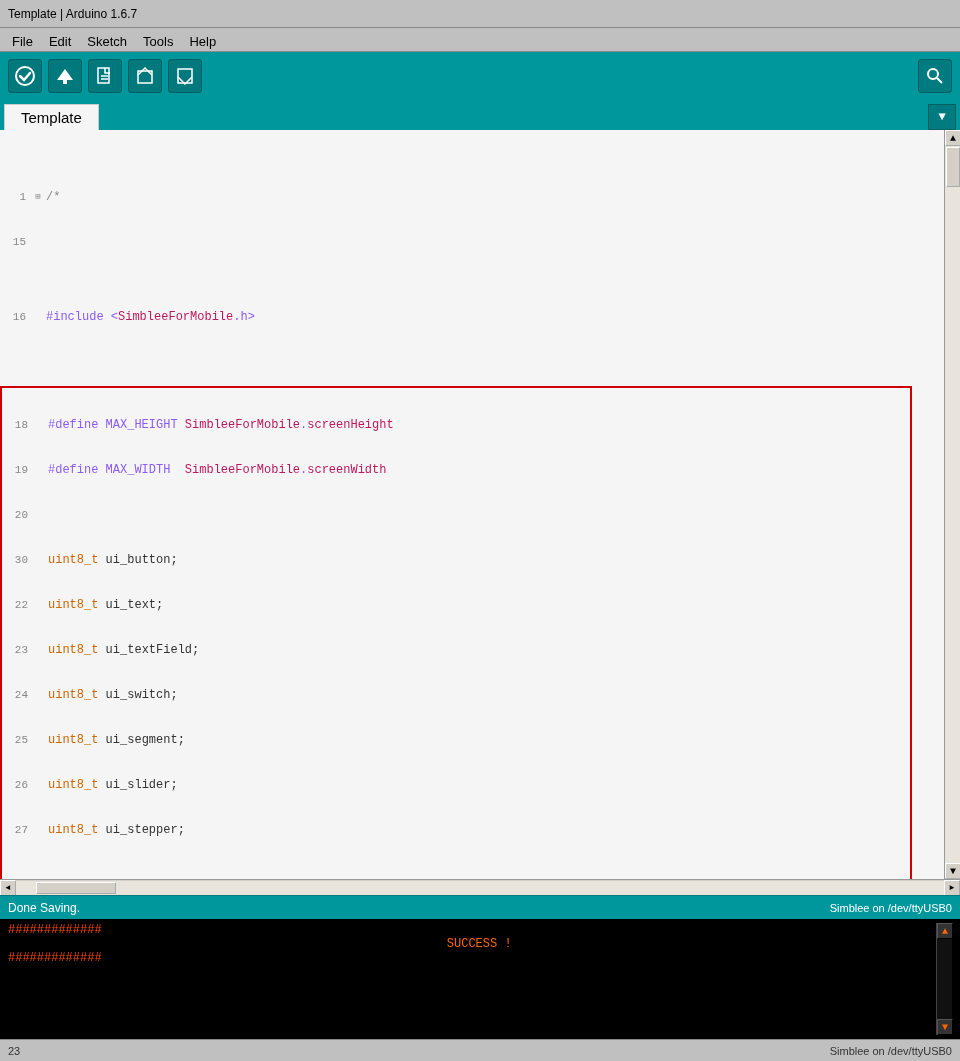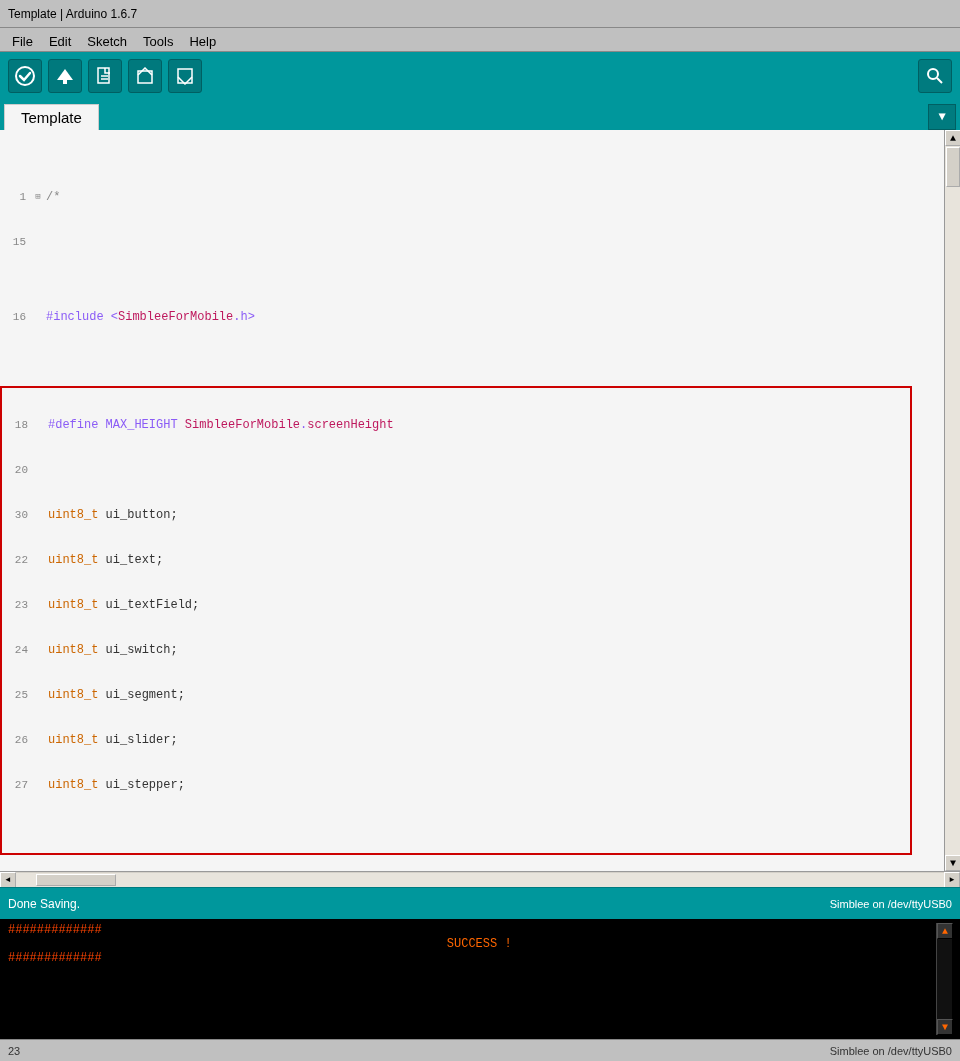--- a/index.html
+++ b/index.html
@@ -184,21 +184,21 @@
 
     
     .kw { color: #cc6600; } 
     .blue { color: #be185d; } 
     .preproc { color: #8b5cf6; } 
     .comment { color: #888; }
 
     
     #status-bar {
       background: #00979c;
-      height: 32px;
+      height: 24px;
       display: flex;
       align-items: center;
       padding: 0 8px;
       font-size: 12px;
       font-family: Arial, sans-serif;
       color: white;
       border-top: 1px solid #007b7f;
       gap: 40px;
     }
     #status-bar .port-info {
@@ -361,20 +361,25 @@
       </div>
 
       
       <div style="border: 2px solid #cc0000; margin: 1px 32px 1px 0;">
         <div class="line">
           <span class="line-num">18</span>
           <span class="line-fold"></span>
           <span class="line-content"><span class="preproc">#define MAX_HEIGHT </span><span class="blue">SimbleeForMobile</span><span class="preproc">.</span><span class="blue">screenHeight</span></span>
         </div>
         <div class="line">
+          <span class="line-num">19</span>
+          <span class="line-fold"></span>
+          <span class="line-content"><span class="preproc">#define MAX_WIDTH  </span><span class="blue">SimbleeForMobile</span><span class="preproc">.</span><span class="blue">screenWidth</span></span>
+        </div>
+        <div class="line">
           <span class="line-num">20</span>
           <span class="line-fold"></span>
           <span class="line-content"></span>
         </div>
         <div class="line">
           <span class="line-num">30</span>
           <span class="line-fold"></span>
           <span class="line-content"><span class="kw">uint8_t</span> ui_button;</span>
         </div>
         <div class="line">

